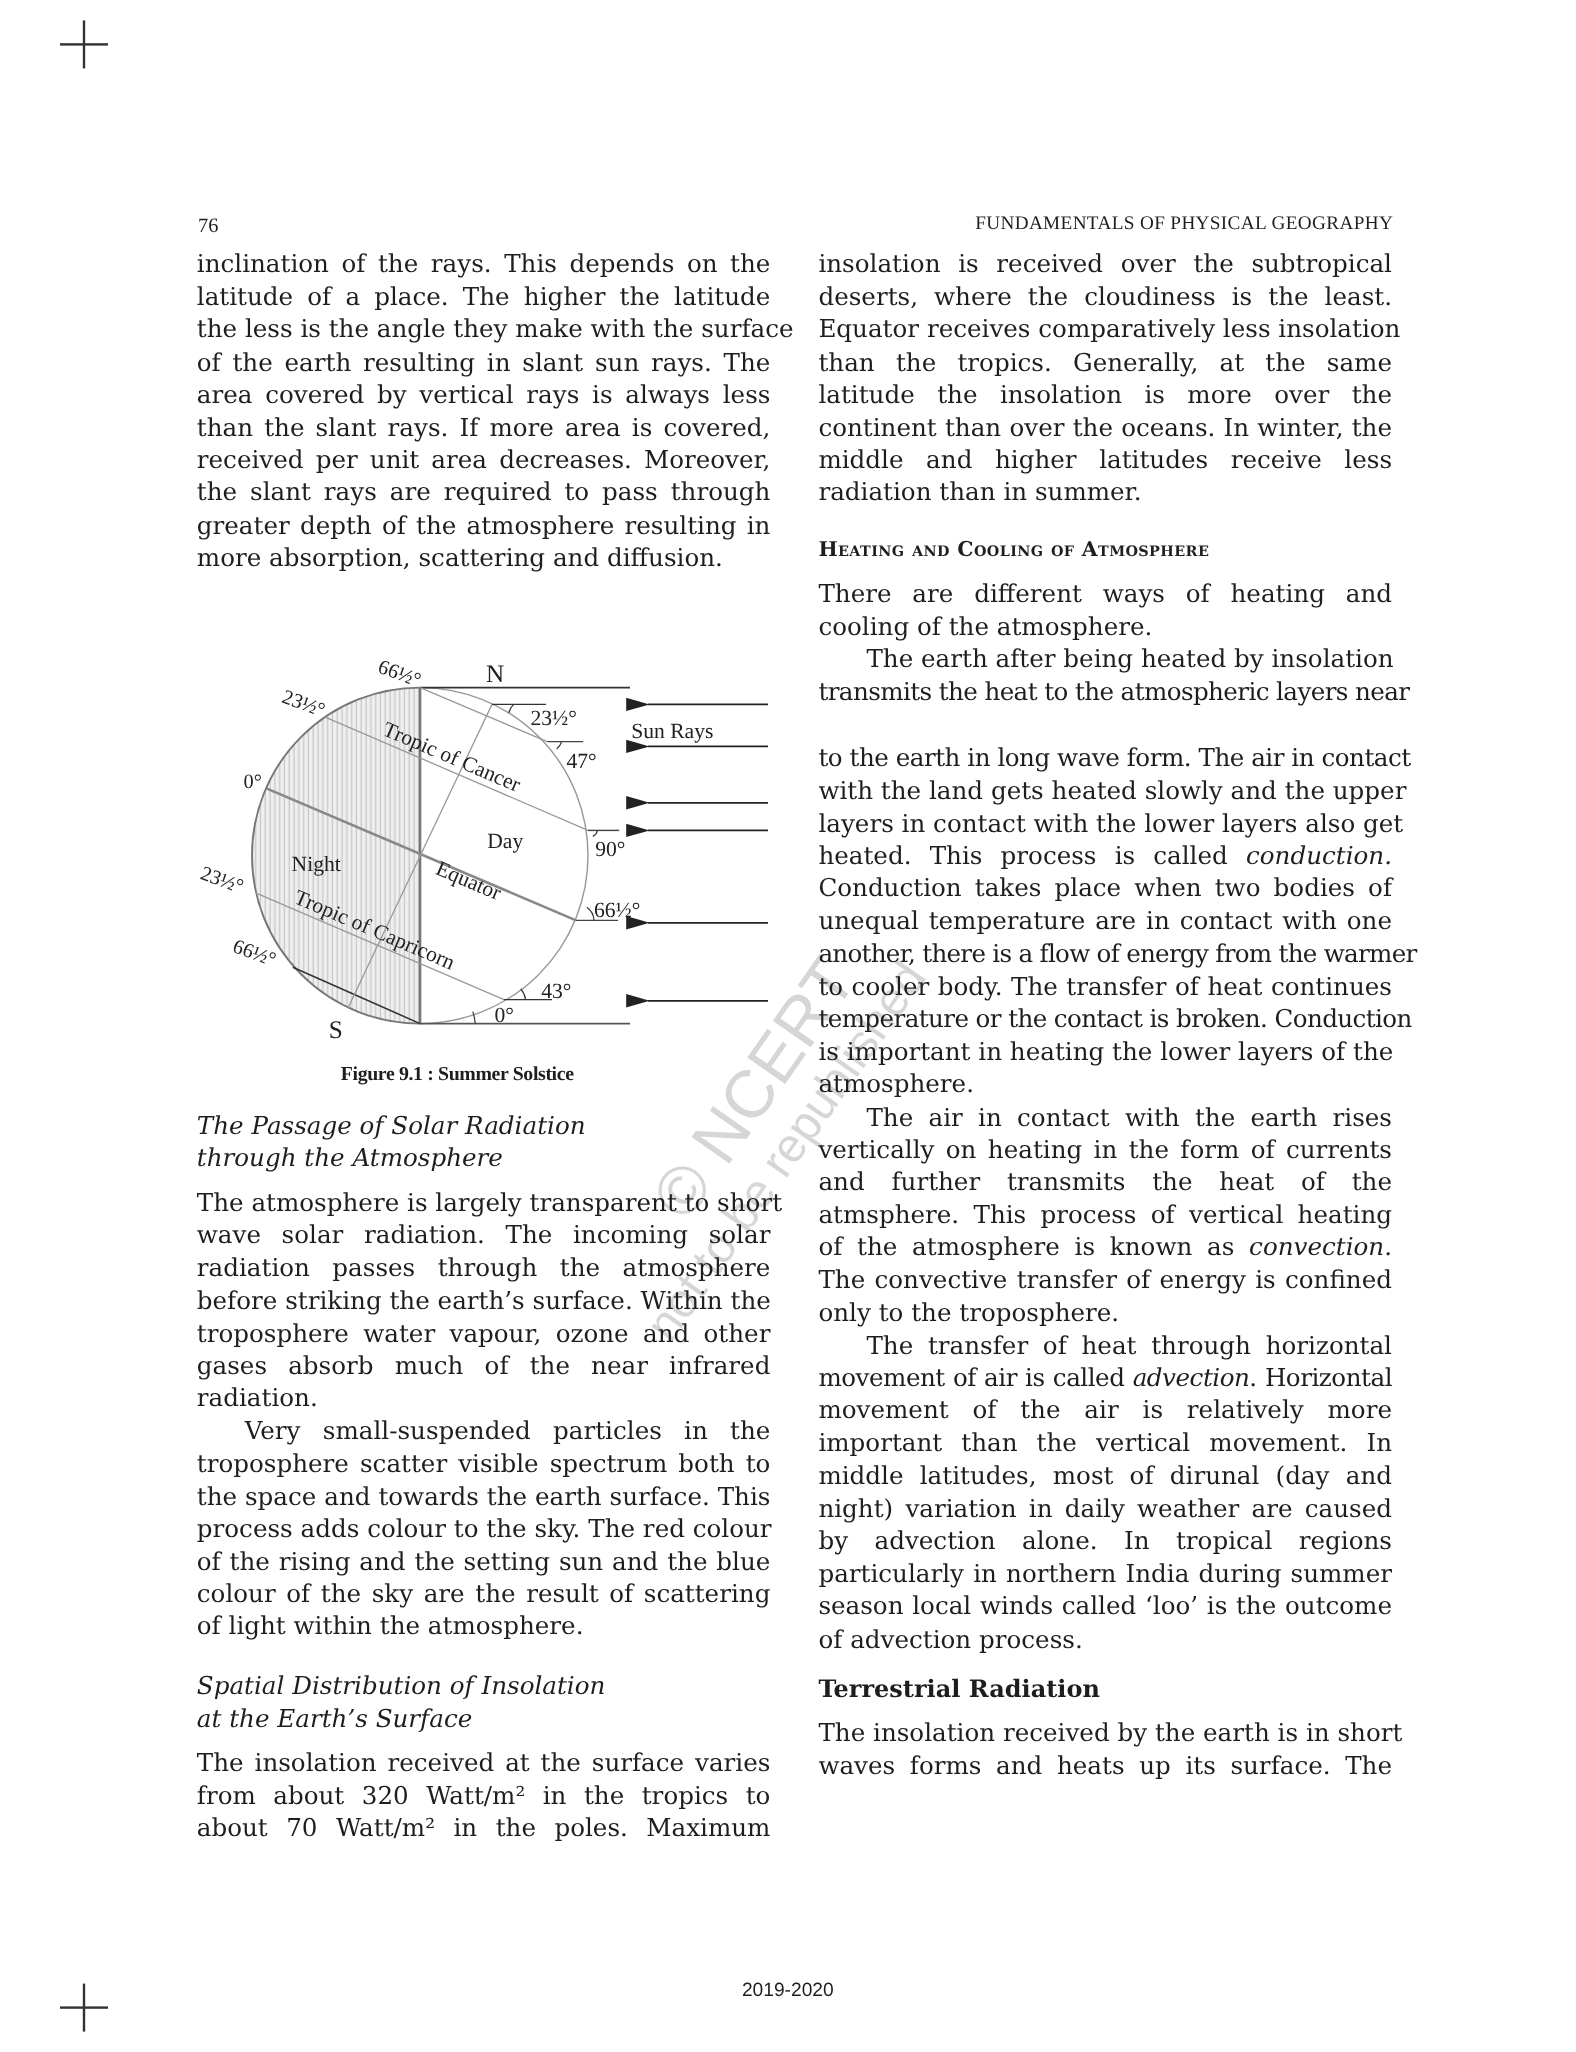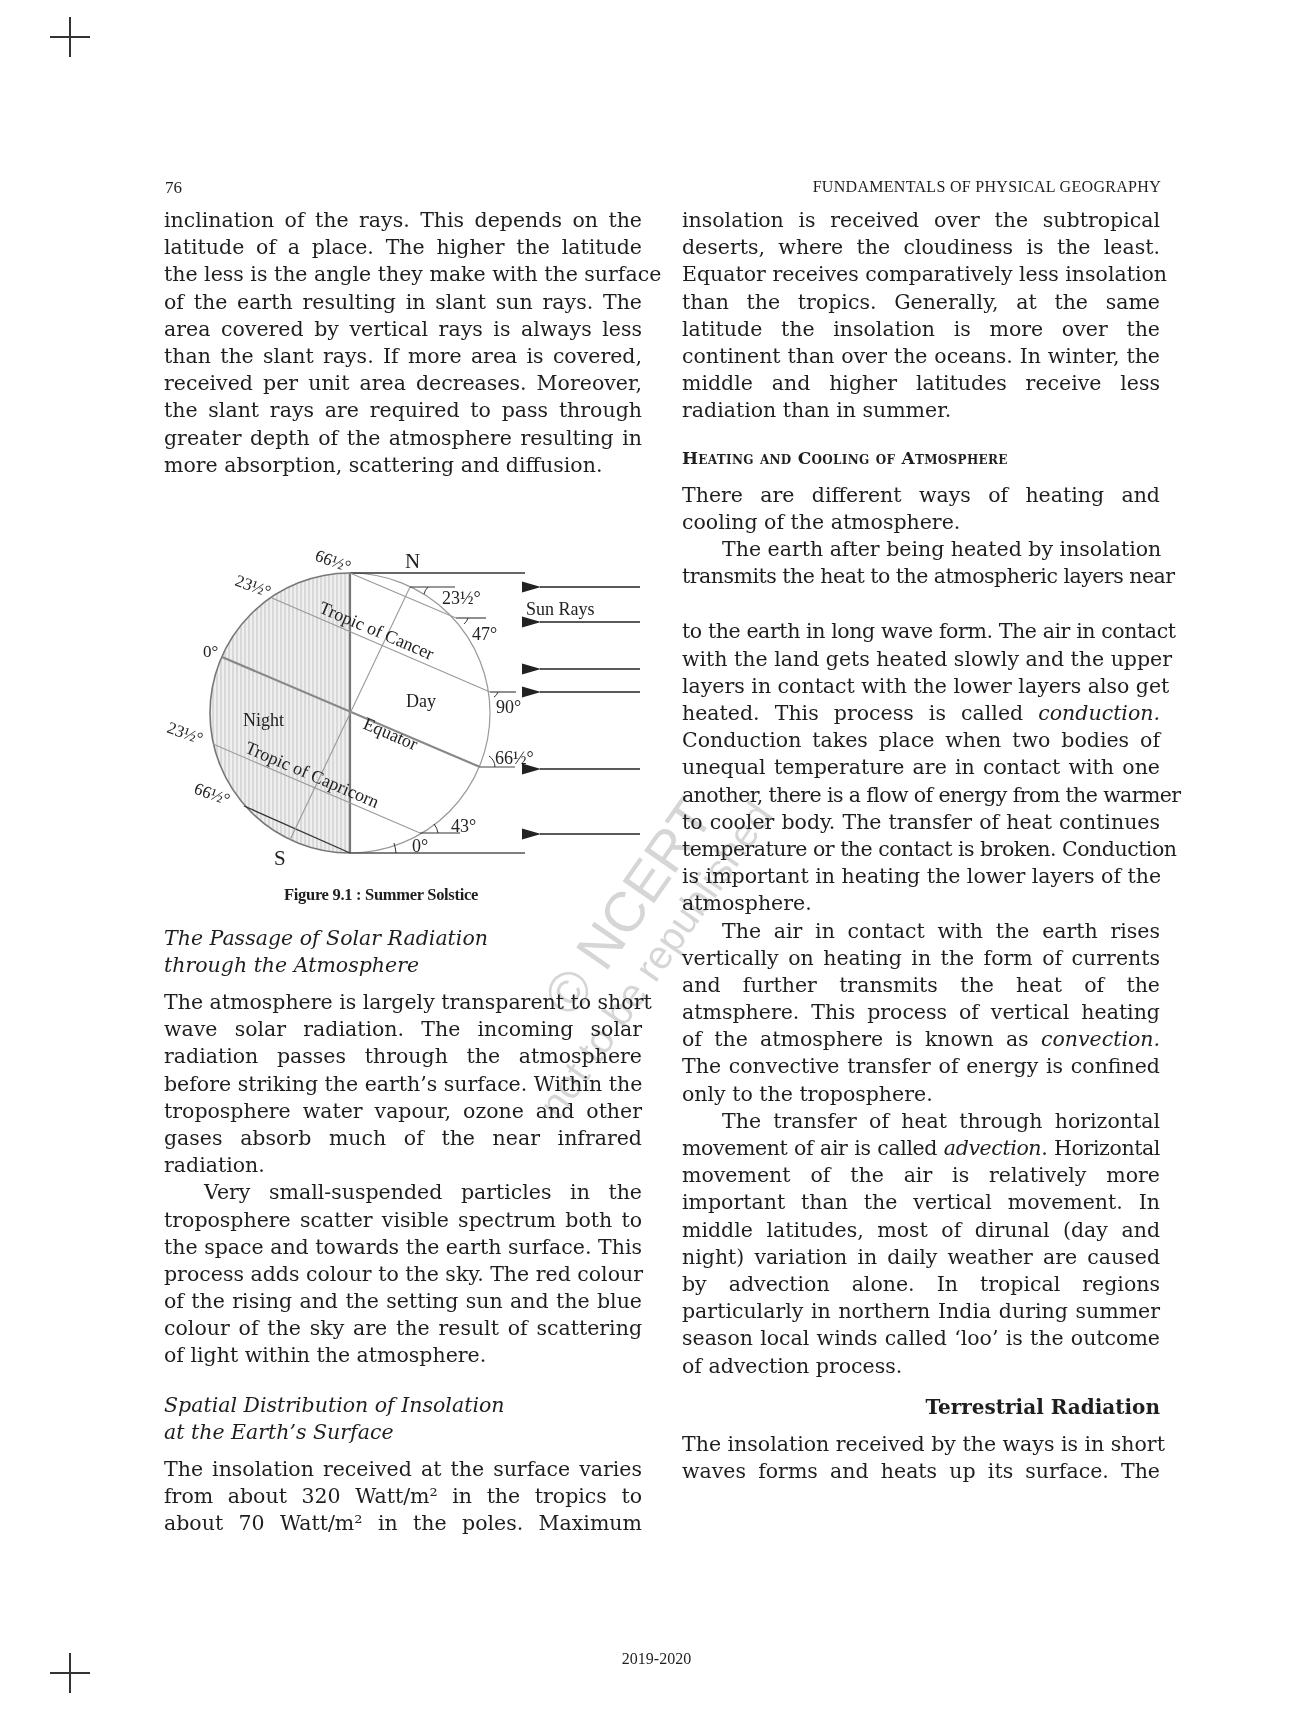--- a/index.html
+++ b/index.html
@@ -12,25 +12,25 @@
   .running-head { position: absolute; right: 152px; top: 178px; font-size: 16px; letter-spacing: 0.3px;
                   font-family: "Liberation Serif", serif; }
   .col { position: absolute; width: 478px; font-size: 20.5px; line-height: 27.2px; }
   .col-left { left: 164px; }
   .col-right { left: 682px; width: 478px; }
   .ln { display: block; text-align: justify; text-align-last: justify; white-space: nowrap; height: 27.2px; overflow: visible; }
   .ln.last { text-align-last: left; }
   .ln.indent { padding-left: 40px; }
   .sub-head { font-style: italic; font-size: 20.5px; line-height: 27px; }
   .sec-head { font-weight: bold; font-size: 17px; font-variant: small-caps; letter-spacing: 0.3px; }
-  .sub-head-bold { font-weight: bold; font-size: 20px; text-align: right; }
+  .sub-head-bold { font-weight: bold; font-size: 20px; }
   .fig { position: absolute; left: 150px; top: 530px; width: 520px; height: 390px; }
   .fig-caption { position: absolute; left: 284px; top: 885px; font-size: 16.5px; font-weight: bold; font-family: "Liberation Serif", serif; letter-spacing: -0.3px; }
   .footer { position: absolute; left: 0; width: 1313px; top: 1650px; text-align: center; font-size: 16px;
-            font-family: Liberation Serif, serif; }
+            font-family: Liberation Sans, sans-serif; }
   .watermark { position: absolute; left: 470px; top: 740px; width: 420px; height: 320px; pointer-events: none; }
   .watermark span { position: absolute; font-family: "Liberation Sans", sans-serif; color: #d6d6d6; font-size: 56px;
                     transform-origin: left top; transform: rotate(-55deg); white-space: nowrap; }
   .wm2 { font-size: 40px !important; }
   i.em { font-style: italic; }
 </style>
 </head>
 <body>
 
 <div class="crop" style="left:50px; top:17px;"></div>
@@ -227,18 +227,18 @@
     <span class="ln">night) variation in daily weather are caused</span>
     <span class="ln">by advection alone. In tropical regions</span>
     <span class="ln">particularly in northern India during summer</span>
     <span class="ln">season local winds called ‘loo’ is the outcome</span>
     <span class="ln last">of advection process.</span>
   </div>
   <div style="height:14px;"></div>
   <div class="sub-head-bold">Terrestrial Radiation</div>
   <div style="height:10px;"></div>
   <div>
-    <span class="ln">The insolation received by the ways is in short</span>
+    <span class="ln">The insolation received by the earth is in short</span>
     <span class="ln">waves forms and heats up its surface. The</span>
   </div>
 </div>
 
 <div class="footer">2019-2020</div>
 
 </body></html>

